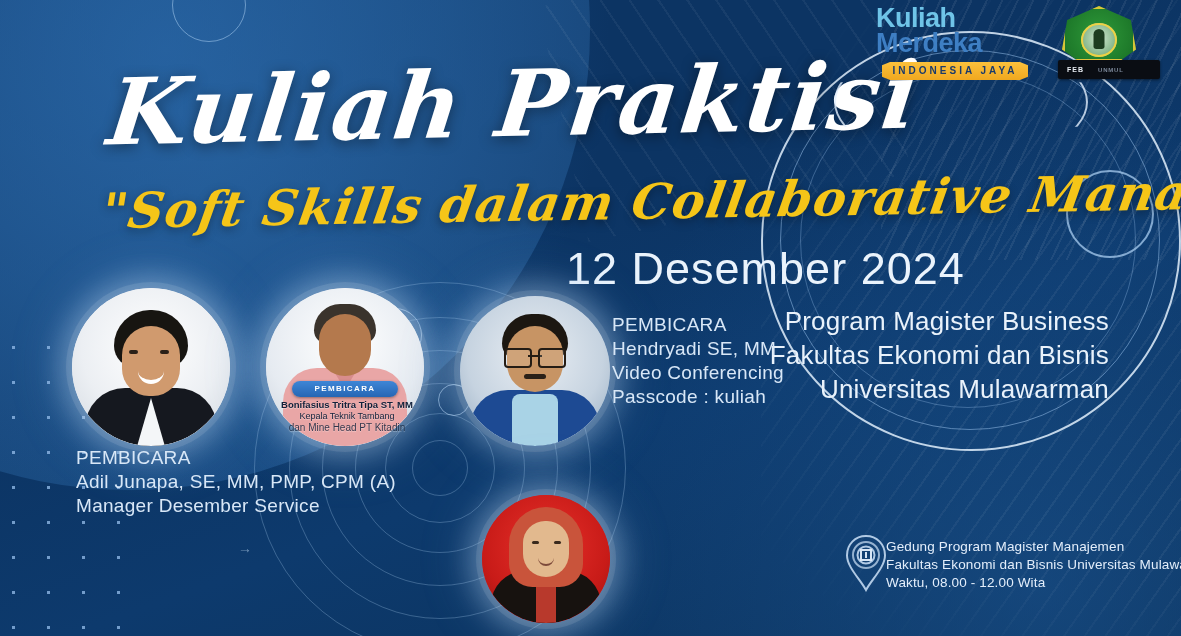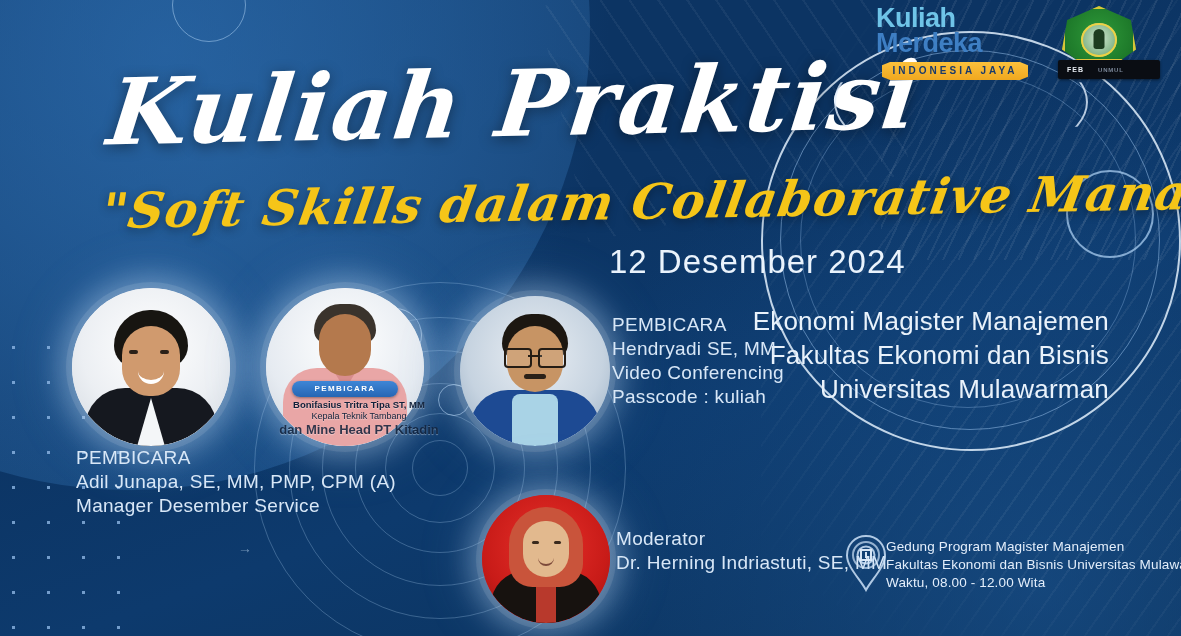--- a/index.html
+++ b/index.html
@@ -78,23 +78,22 @@
     font-style:italic;font-weight:700;
     font-size:49px;line-height:1;color:#f5c518;
     letter-spacing:1px;
     transform:skewX(-10deg) rotate(-1deg);
     text-shadow:0 3px 10px rgba(0,0,0,.35);
     white-space:nowrap;
   }
   .date{
     position:absolute;left:566px;top:243px;
     font-family:"Liberation Sans", sans-serif;
-    font-size:33px;font-weight:300;color:#eaf3fc;letter-spacing:1px;
+    font-size:45px;font-weight:300;color:#eaf3fc;letter-spacing:1px;
     white-space:nowrap;
-    margin-left:43px;
   }
   .faculty{
     position:absolute;right:72px;top:305px;
     text-align:right;color:#e9f2fb;
     font-size:26px;line-height:1.30;font-weight:400;letter-spacing:.2px;
     white-space:nowrap;
   }
 
   
   .info{position:absolute;color:#d8e7f7;font-size:19px;line-height:1.26;letter-spacing:.3px;}
@@ -146,26 +145,26 @@
   #photo2 .collar{position:absolute;left:50%;top:80px;transform:translateX(-50%);
         width:26px;height:22px;background:#d88d8d;clip-path:polygon(50% 100%,0 0,100% 0);}
   .badge{
     position:absolute;left:292px;top:381px;width:106px;height:16px;
     background:linear-gradient(#3f86d6,#2566b4);border-radius:9px;
     color:#ffffff;font-size:8px;font-weight:700;letter-spacing:1.4px;
     text-align:center;line-height:16px;
     box-shadow:0 1px 3px rgba(0,0,0,.4);
   }
   .badge-caption{
-    position:absolute;left:270px;top:399px;width:178px;text-align:center;
+    position:absolute;left:258px;top:399px;width:178px;text-align:center;
     color:#11213a;font-size:9.5px;line-height:1.25;font-weight:700;
     text-shadow:0 1px 1px rgba(255,255,255,.45);
   }
   .badge-caption .sub{font-weight:400;font-size:9px;}
-  .badge-caption .sub2{font-weight:700;font-size:13px;opacity:.85;}
+  .badge-caption .sub2{font-weight:400;font-size:10px;opacity:.85;}
 
   
   #photo3{left:460px;top:296px;width:150px;height:150px;background:#9fb7cf;}
   #photo3 .bgwash{position:absolute;inset:0;background:radial-gradient(circle at 50% 40%,#e9eef3 0%,#c6d3e0 58%,#8fa6bd 100%);}
   #photo3 .hair{position:absolute;left:50%;top:18px;transform:translateX(-50%);
         width:66px;height:46px;background:#1c1711;border-radius:36px 36px 20px 20px;}
   #photo3 .skin{position:absolute;left:50%;top:30px;transform:translateX(-50%);
         width:56px;height:66px;background:#c79464;border-radius:28px 28px 28px 28px;}
   #photo3 .glasses{position:absolute;left:50%;top:52px;transform:translateX(-50%);
         width:62px;height:16px;}
@@ -280,21 +279,21 @@
     <div class="bubble" style="left:128px;top:8px;width:52px;height:52px;"></div>
     <div class="bubble" style="left:28px;top:44px;width:26px;height:26px;"></div>
     <div class="bubble" style="left:198px;top:84px;width:30px;height:30px;"></div>
   </div>
 
   <div class="title">Kuliah Praktisi</div>
   <div class="subtitle">"Soft Skills dalam Collaborative Managerial"</div>
   <div class="date">12 Desember 2024</div>
 
   <div class="faculty">
-    <div>Ekonomi Magister Manajemen</div>
+    <div>Program Magister Business</div>
     <div>Fakultas Ekonomi dan Bisnis</div>
     <div>Universitas Mulawarman</div>
   </div>
 
   <div class="photo" id="photo1">
     <div class="photo-inner">
       <div class="bgwash"></div>
       <div class="suit"></div>
       <div class="shirt"></div>
       <div class="hair"></div>
@@ -356,24 +355,20 @@
     <div class="ln">Manager Desember Service</div>
   </div>
 
   <div class="info info-speaker3">
     <div class="ln">PEMBICARA</div>
     <div class="ln">Hendryadi SE, MM</div>
     <div class="ln">Video Conferencing</div>
     <div class="ln">Passcode      :  kuliah</div>
   </div>
 
-  <div class="info info-moderator">
-    <div class="ln">Moderator</div>
-    <div class="ln">Dr. Herning Indriastuti, SE, MM</div>
-  </div>
 
   <div class="arrow-mark">→</div>
 
   <div class="pin">
     <svg width="42" height="58" viewBox="0 0 42 58">
       <path d="M21 2 C10 2 2 10.6 2 21.2 C2 33 15 45 21 56 C27 45 40 33 40 21.2 C40 10.6 32 2 21 2 Z" fill="none" stroke="rgba(205,226,248,.85)" stroke-width="2"></path>
       <circle cx="21" cy="21" r="13" fill="none" stroke="rgba(205,226,248,.7)" stroke-width="2"></circle>
       <circle cx="21" cy="21" r="8.5" fill="none" stroke="rgba(205,226,248,.85)" stroke-width="2"></circle>
       <rect x="16" y="16" width="10" height="10" fill="none" stroke="rgba(225,238,252,.95)" stroke-width="2"></rect>
       <rect x="20" y="18" width="2" height="6" fill="rgba(225,238,252,.95)"></rect>

